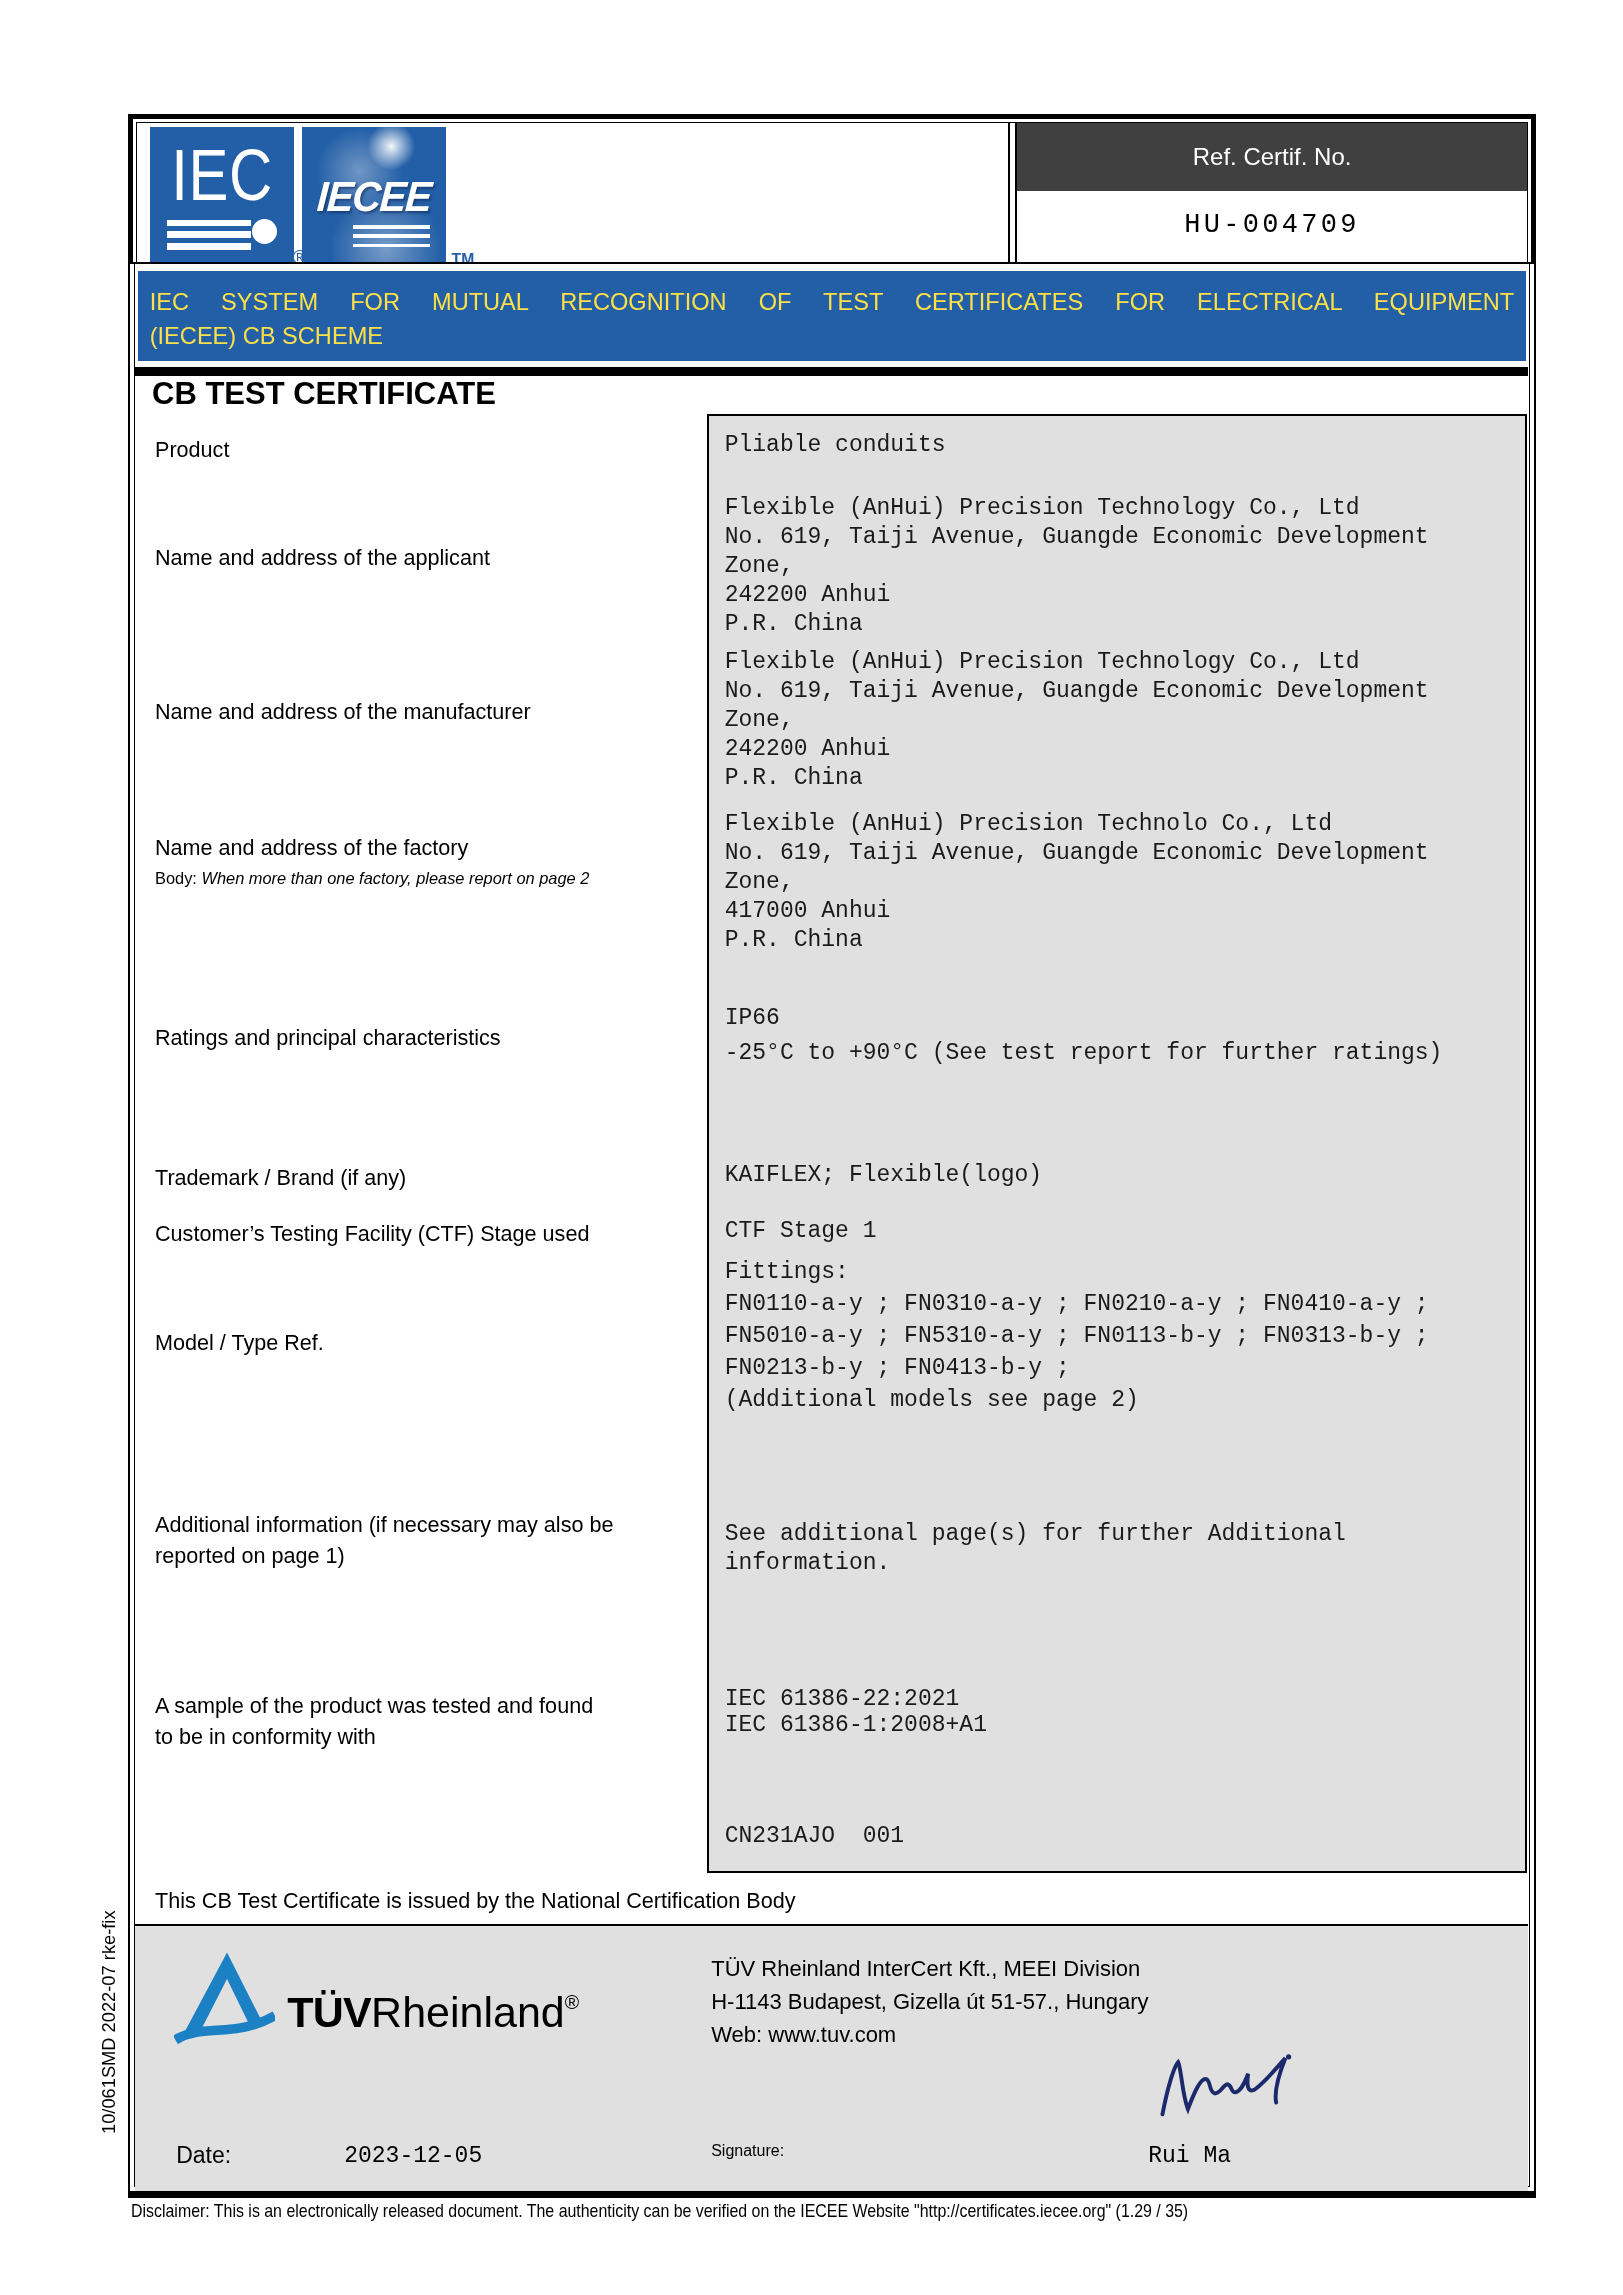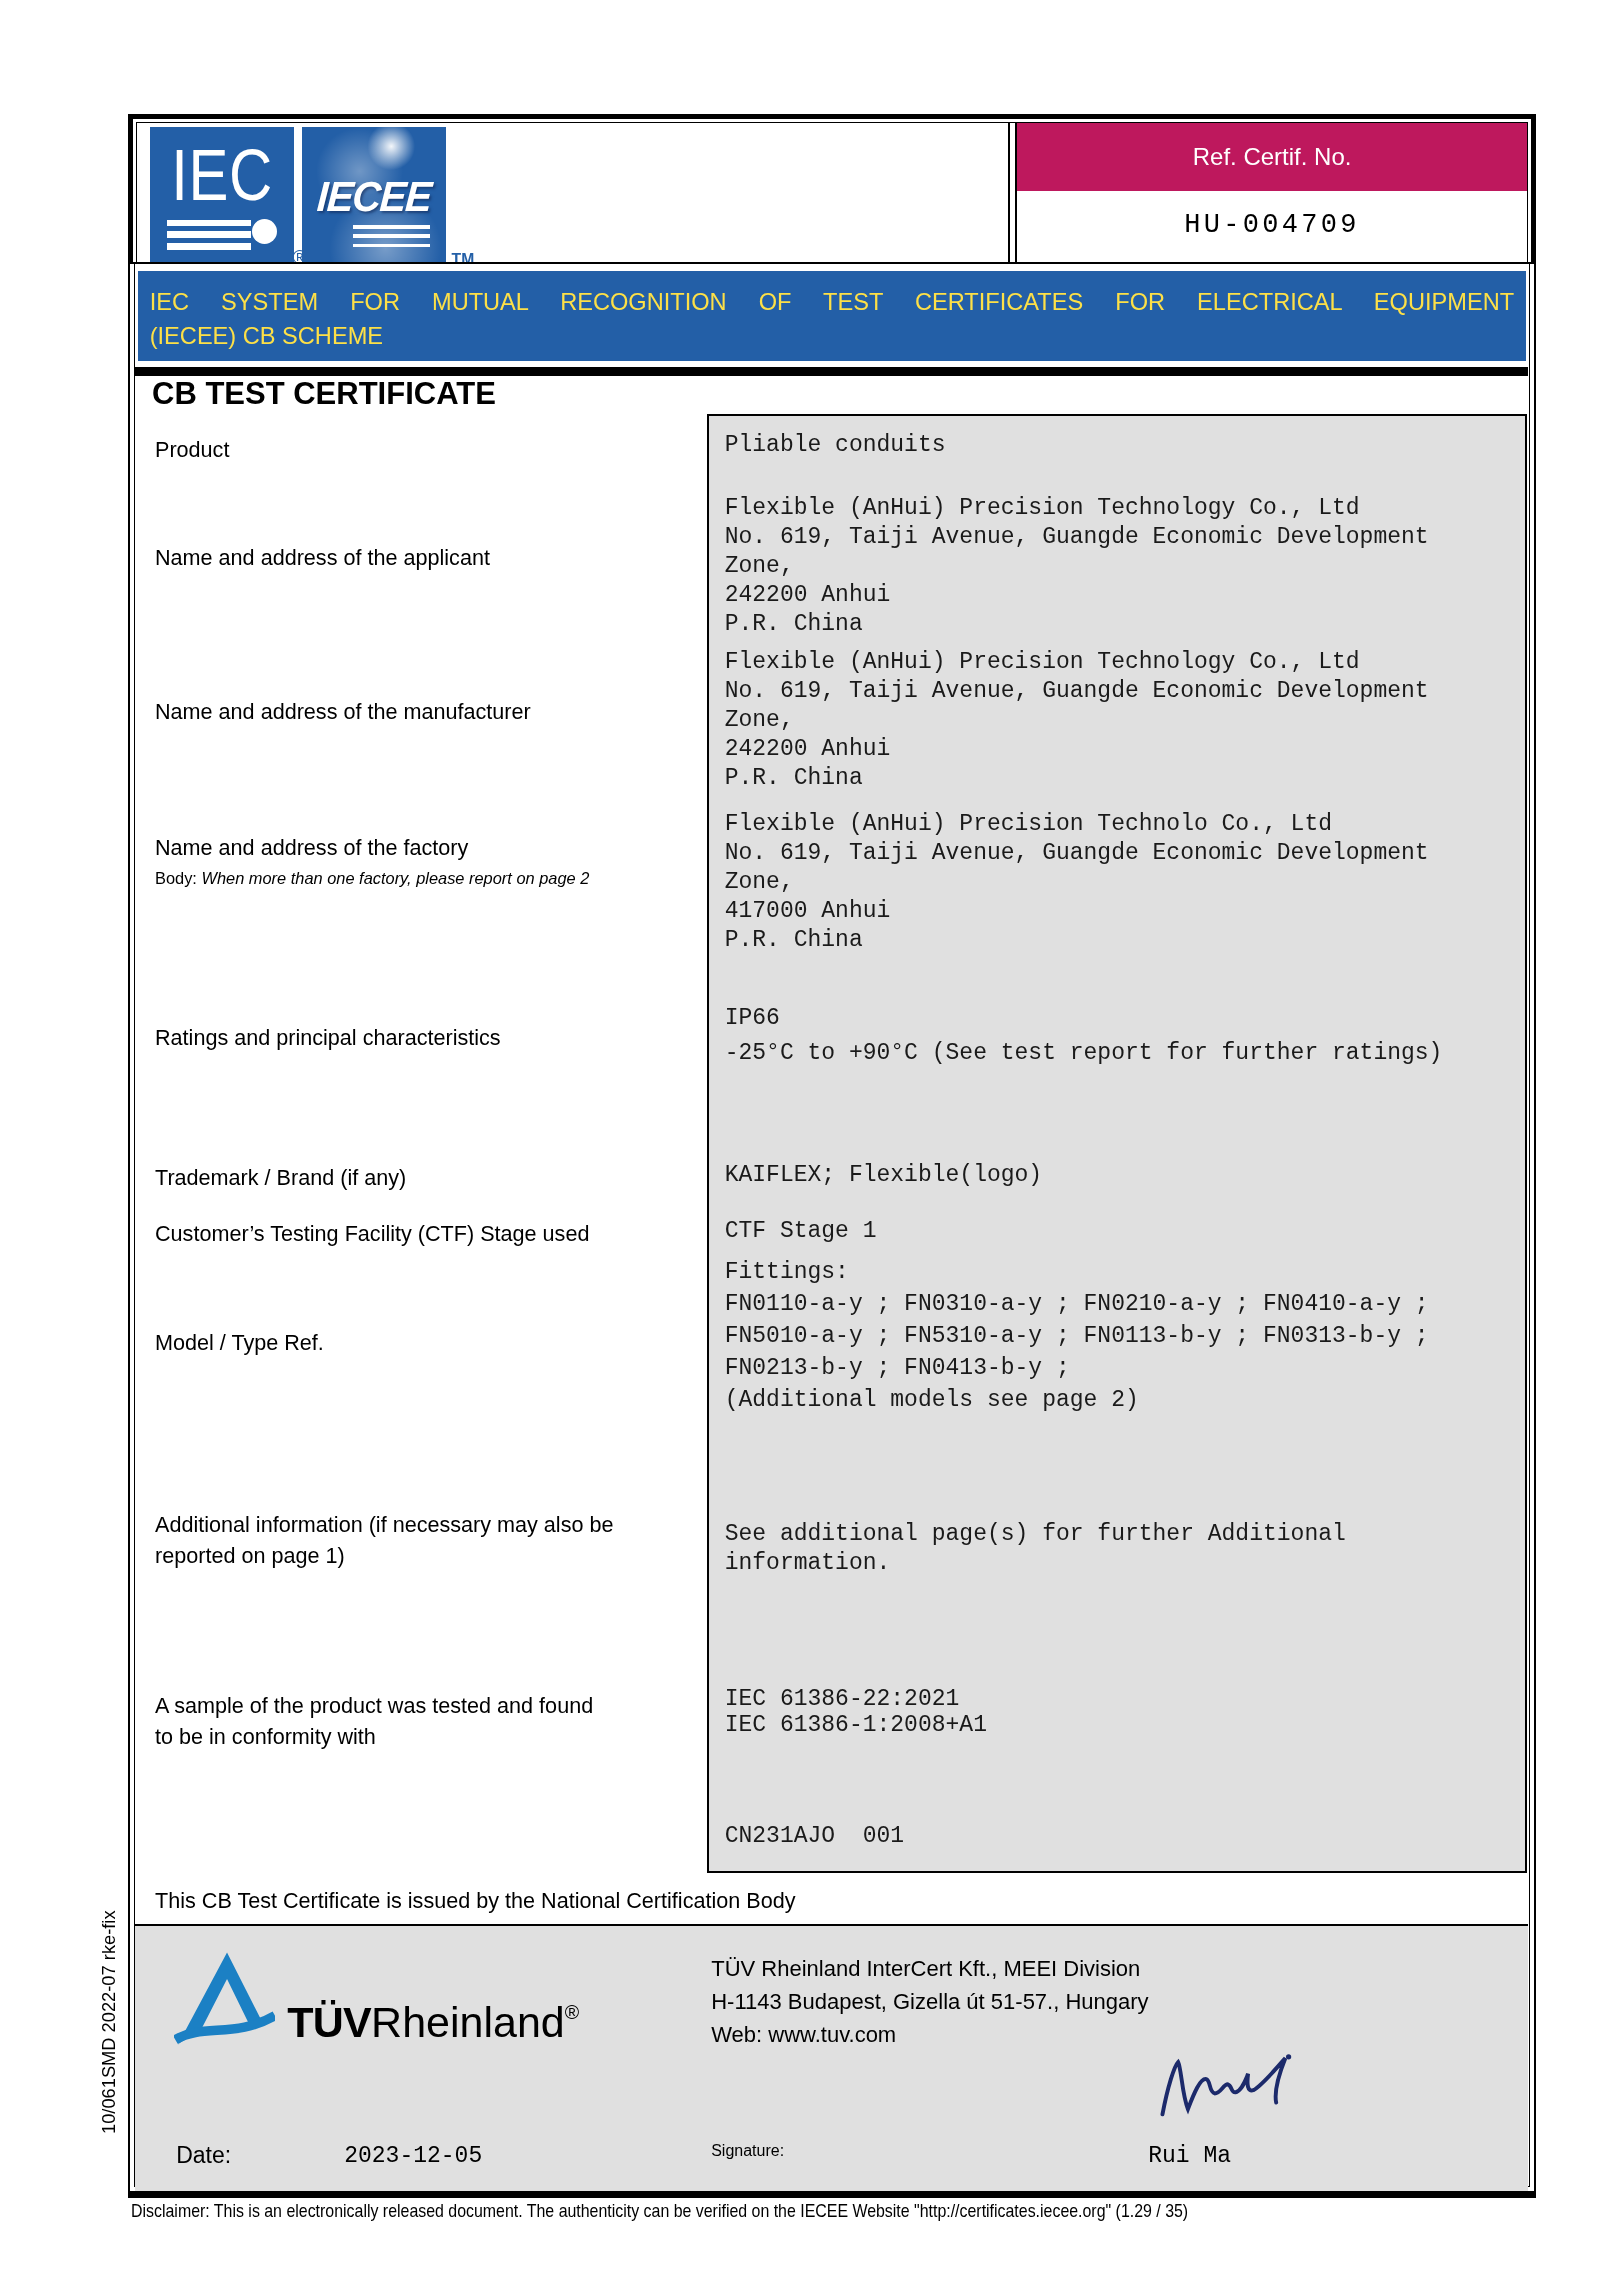--- a/index.html
+++ b/index.html
@@ -51,21 +51,21 @@
   .iecee-lines { position:absolute; right:15.7px; bottom:18.3px; width:77px; }
   .iecee-lines span { display:block; height:3.3px; background:#fff; margin-top:5.9px; }
   .reg-mark  { position:absolute; left:156px; top:123px; color:#235fa7; font-size:19.6px; }
   .tm-mark   { position:absolute; left:315px; top:128px; color:#235fa7; font-size:15.7px; font-weight:bold; }
   .header-sep {
     width:9.2px; height:100%;
     border-left:2px solid #000; border-right:2px solid #000;
   }
   .ref-cell { flex:1; display:flex; flex-direction:column; }
   .ref-label-bar {
-    height:68px; background:#be185d; color:#fff;
+    height:68px; background:#404040; color:#fff;
     display:flex; align-items:center; justify-content:center;
     font-size:24px;
   }
   .ref-value {
     flex:1; display:flex; align-items:center; justify-content:center;
     font-size:27px; letter-spacing:3.3px; padding-bottom:14.4px;
   }
 
   
   .main-box {
@@ -106,21 +106,21 @@
 
   .issued-statement { position:absolute; left:25px; top:1624px; font-size:21.6px; }
 
   
   .sig-box {
     position:absolute; left:5.2px; top:1660px; width:1393px; height:267px;
     background:#e0e0e0; border-top:2px solid #000;
   }
   .tuv-logo { position:absolute; left:39px; top:23.6px; width:484px; height:111px; }
   .tuv-triangle { position:absolute; left:0; top:0; }
-  .tuv-wordmark { position:absolute; left:113px; top:48px; font-size:43px; white-space:nowrap;text-align:right; }
+  .tuv-wordmark { position:absolute; left:113px; top:38px; font-size:43px; white-space:nowrap;text-align:right; }
   .tuv-bold { font-weight:bold; letter-spacing:-0.7px; }
   .tuv-reg { font-size:19.6px; vertical-align:18.3px; }
   .issuer-address { position:absolute; left:576px; top:26px; font-size:22px; line-height:33px; }
   .sig-stroke { position:absolute; left:1017px; top:123px; }
   .date-label { position:absolute; left:41px; top:216px; font-size:23px; }
   .date-value { position:absolute; left:209px; top:217px; font-size:23px; }
   .signature-label { position:absolute; left:576px; top:216px; font-size:16px; }
   .signatory { position:absolute; left:1013px; top:217px; font-size:23px; }
 
   

